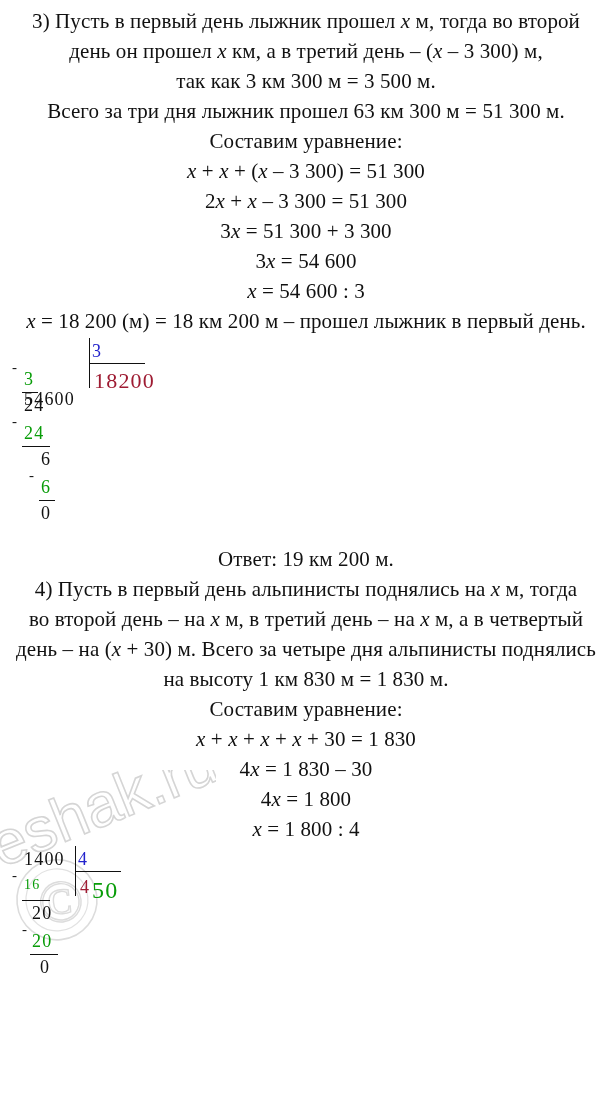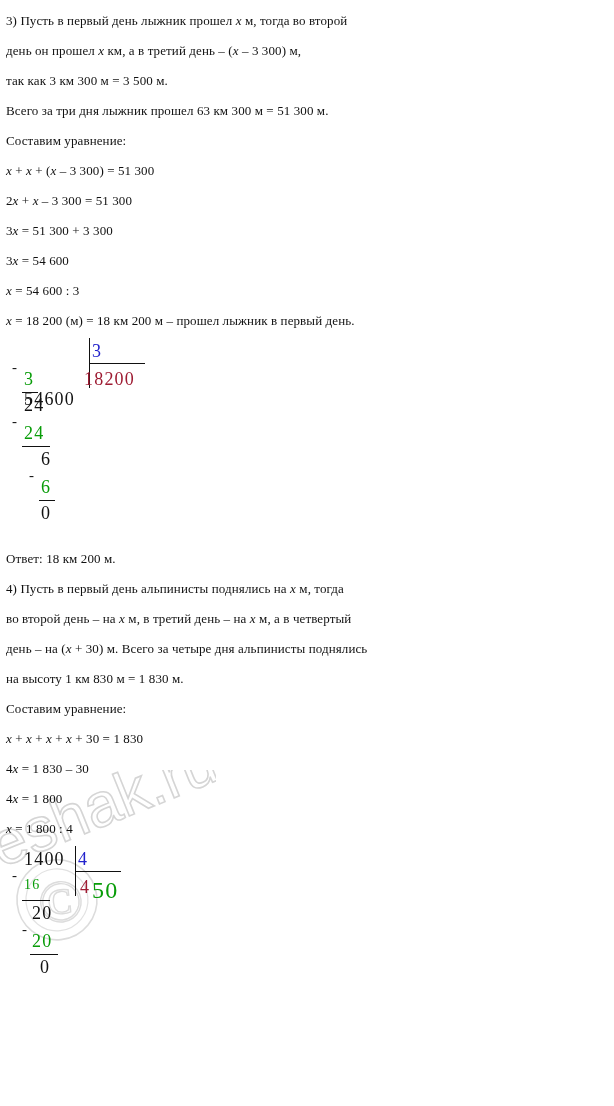--- a/index.html
+++ b/index.html
@@ -36,24 +36,25 @@
   }
   .watermark svg { display:block; }
 
   
   .lines {
     position: relative;
     z-index: 2;
     padding: 6px 8px 0 6px;
   }
   .ln {
-    font-size: 13px;
+    font-size: 21px;
     line-height: 30px;
     white-space: nowrap;
     letter-spacing: 0.1px;
+    text-align: center;
   }
   .it { font-style: italic; }
 
   
   .division {
     position: relative;
     z-index: 2;
     font-family: "Liberation Serif", "DejaVu Serif", serif;
     font-size: 17px;
     line-height: 1;
@@ -136,42 +137,42 @@
     <div class="ln">
       <span class="it">x</span> = 18 200 (м) = 18 км 200 м – прошел лыжник в первый день.
     </div>
   </div>
 
   <div class="division" style="height:190px;">
     <span class="row black" style="left:24px; top:6px; font-size:18px;margin-top:48px;">54600</span>
     <span class="row blue" style="left:92px; top:6px; font-size:18px;">3</span>
     <span class="vline" style="left:89px; top:2px; height:50px;"></span>
     <span class="hline" style="left:89px; top:27px; width:56px;"></span>
-    <span class="row red" style="left:84px; top:34px; font-size:18px;">18200</span>
+    <span class="row red" style="left:94px; top:34px; font-size:22px;">18200</span>
 
     <span class="minus" style="left:12px; top:24px;">-</span>
     <span class="row green" style="left:24px; top:34px; font-size:18px;">3</span>
     <span class="hline" style="left:22px; top:56px; width:16px;"></span>
     <span class="row black" style="left:24px; top:60px; font-size:18px;">24</span>
 
     <span class="minus" style="left:12px; top:78px;">-</span>
     <span class="row green" style="left:24px; top:88px; font-size:18px;">24</span>
     <span class="hline" style="left:22px; top:110px; width:28px;"></span>
     <span class="row black" style="left:41px; top:114px; font-size:18px;">6</span>
 
     <span class="minus" style="left:29px; top:132px;">-</span>
     <span class="row green" style="left:41px; top:142px; font-size:18px;">6</span>
     <span class="hline" style="left:39px; top:164px; width:16px;"></span>
     <span class="row black" style="left:41px; top:168px; font-size:18px;">0</span>
   </div>
 
   <div class="answer-gap"></div>
 
   <div class="lines" style="padding-top:0;">
-    <div class="ln">Ответ: 18 км 200 м.</div>
+    <div class="ln">Ответ: 19 км 200 м.</div>
   </div>
 
   <div class="lines" style="padding-top:0;">
     <div class="ln">
       4) Пусть в первый день альпинисты поднялись на <span class="it">x</span> м, тогда
     </div>
     <div class="ln">
       во второй день – на <span class="it">x</span> м, в третий день – на <span class="it">x</span> м, а в четвертый
     </div>
     <div class="ln">

